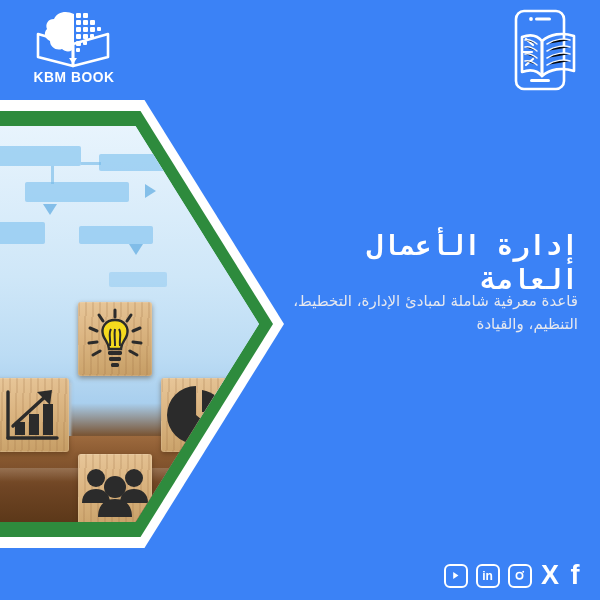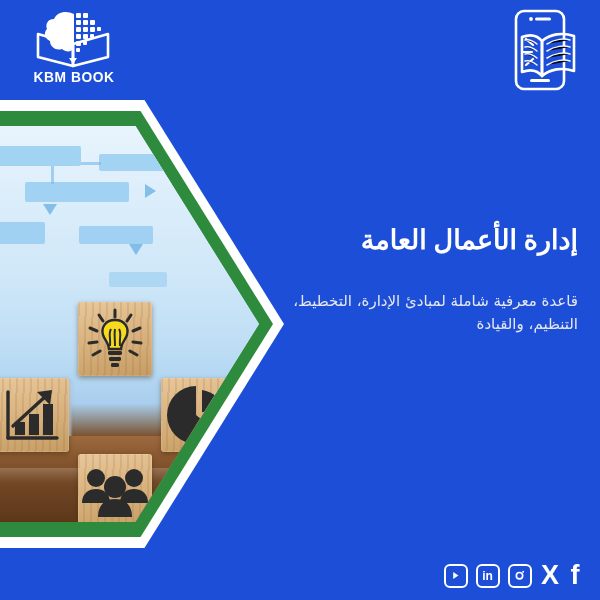--- a/index.html
+++ b/index.html
@@ -4,21 +4,21 @@
 <style>
   html,body{margin:0;padding:0;}
   body{
     width:600px;height:600px;overflow:hidden;
     background:#143C96;
     font-family:"DejaVu Sans", sans-serif;
     position:relative;
   }
   #poster{
     position:absolute;inset:0;width:600px;height:600px;
-    background:#1d4ed8;overflow:hidden;
+    background:#3b82f6;overflow:hidden;
   }
 
   
   .logo-block{position:absolute;left:14px;top:6px;width:120px;height:92px;}
   .logo-mark{position:absolute;left:16px;top:2px;width:86px;height:62px;}
   .logo-text{
     position:absolute;left:0;top:62px;width:120px;
     text-align:center;color:#ffffff;
     font-family:"Liberation Sans", sans-serif;
     font-size:15px;font-weight:bold;letter-spacing:.6px;
@@ -77,23 +77,23 @@
     background:
       repeating-linear-gradient(92deg, rgba(150,104,60,.18) 0 2px, rgba(150,104,60,0) 2px 7px),
       linear-gradient(170deg,#e8c79a 0%,#dcb683 40%,#cfa871 75%,#c59c64 100%);
     box-shadow:0 2px 5px rgba(60,35,10,.42), inset 0 0 0 1px rgba(255,255,255,.12);
     display:flex;align-items:center;justify-content:center;
   }
   .blk svg{display:block;}
 
   
   .title{
-    position:absolute;right:22px;top:224px;width:300px;
+    position:absolute;right:22px;top:232px;width:300px;
     color:#ffffff;text-align:right;direction:rtl;
-    font-family:Liberation Serif, serif;
+    font-family:Liberation Mono, monospace;
     font-size:27px;font-weight:bold;line-height:1.25;
     letter-spacing:-.2px;
   }
   .subtitle{
     position:absolute;right:22px;top:290px;width:290px;
     color:#E6E8EF;text-align:right;direction:rtl;
     font-family:"DejaVu Sans", sans-serif;
     font-size:15px;font-weight:normal;line-height:1.55;
   }
 

